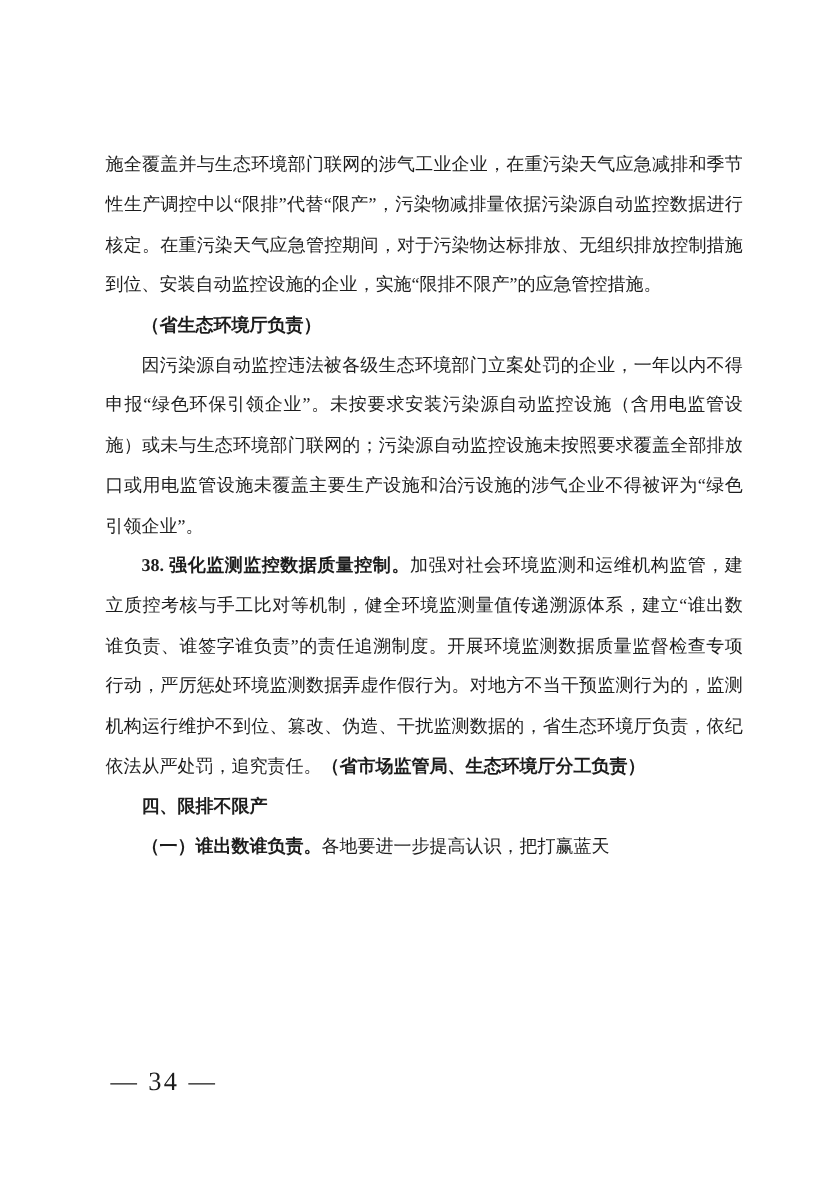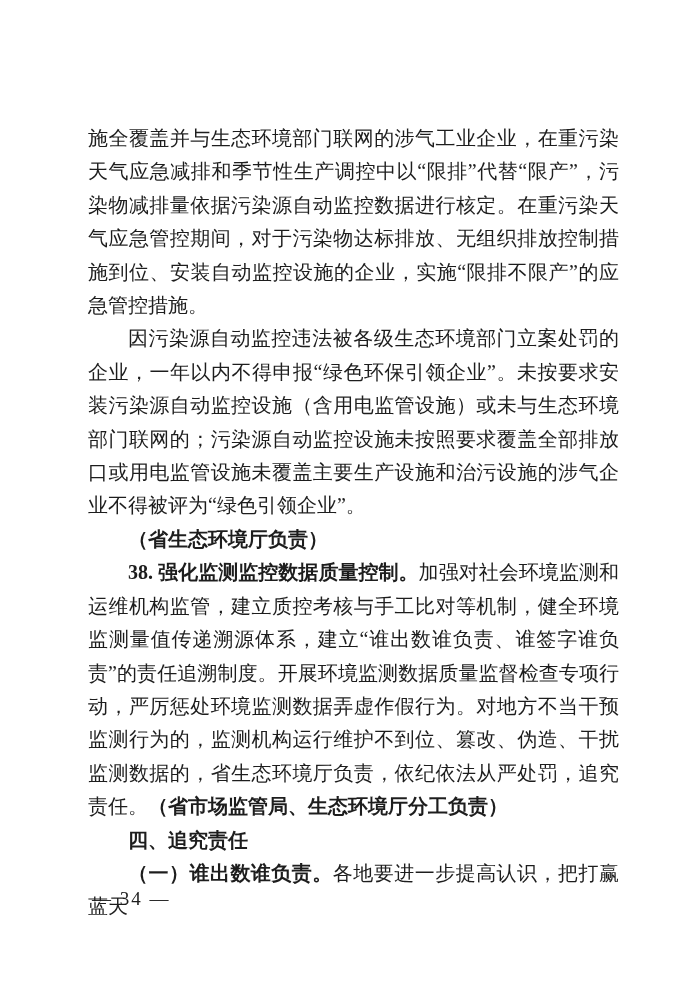--- a/index.html
+++ b/index.html
@@ -14,21 +14,21 @@
     background: #ffffff;
     overflow: hidden;
     font-family: "Liberation Serif", "DejaVu Serif", serif;
     color: #1d1d1d;
   }
   .body-text {
     position: absolute;
     left: 88px;
     top: 122px;
     width: 531px;
-    font-size: 20px;
+    font-size: 15px;
     line-height: 33.4px;
     text-align: justify;
     text-justify: inter-character;
     letter-spacing: 0px;
   }
   .para {
     margin: 0;
     padding: 0;
     text-indent: 2em;
   }
@@ -40,42 +40,42 @@
     font-weight: bold;
   }
   
   .kai {
     font-weight: bold;
   }
   .footer {
     position: absolute;
     left: 92px;
     top: 888px;
-    font-size: 19px;
+    font-size: 22px;
     letter-spacing: 2px;
     color: #1d1d1d;
     white-space: pre;
   }
 </style>
 </head>
 <body>
 
 <div class="page">
 
   <main class="body-text">
 
     <p class="para noindent">施全覆盖并与生态环境部门联网的涉气工业企业，在重污染天气应急减排和季节性生产调控中以“限排”代替“限产”，污染物减排量依据污染源自动监控数据进行核定。在重污染天气应急管控期间，对于污染物达标排放、无组织排放控制措施到位、安装自动监控设施的企业，实施“限排不限产”的应急管控措施。</p>
 
+    <p class="para kai">（省生态环境厅负责）</p>
+
     <p class="para">因污染源自动监控违法被各级生态环境部门立案处罚的企业，一年以内不得申报“绿色环保引领企业”。未按要求安装污染源自动监控设施（含用电监管设施）或未与生态环境部门联网的；污染源自动监控设施未按照要求覆盖全部排放口或用电监管设施未覆盖主要生产设施和治污设施的涉气企业不得被评为“绿色引领企业”。</p>
-
-    <p class="para kai">（省生态环境厅负责）</p>
 
     <p class="para"><span class="hei">38. 强化监测监控数据质量控制。</span><span>加强对社会环境监测和运维机构监管，建立质控考核与手工比对等机制，健全环境监测量值传递溯源体系，建立“谁出数谁负责、谁签字谁负责”的责任追溯制度。开展环境监测数据质量监督检查专项行动，严厉惩处环境监测数据弄虚作假行为。对地方不当干预监测行为的，监测机构运行维护不到位、篡改、伪造、干扰监测数据的，省生态环境厅负责，依纪依法从严处罚，追究责任。</span><span class="kai">（省市场监管局、生态环境厅分工负责）</span></p>
 
-    <p class="para hei">四、追究责任</p>
+    <p class="para hei">四、限排不限产</p>
 
     <p class="para"><span class="kai">（一）谁出数谁负责。</span><span>各地要进一步提高认识，把打赢蓝天</span></p>
 
   </main>
 
   <div class="footer">— 34 —</div>
 
 </div>
 
 </body></html>

